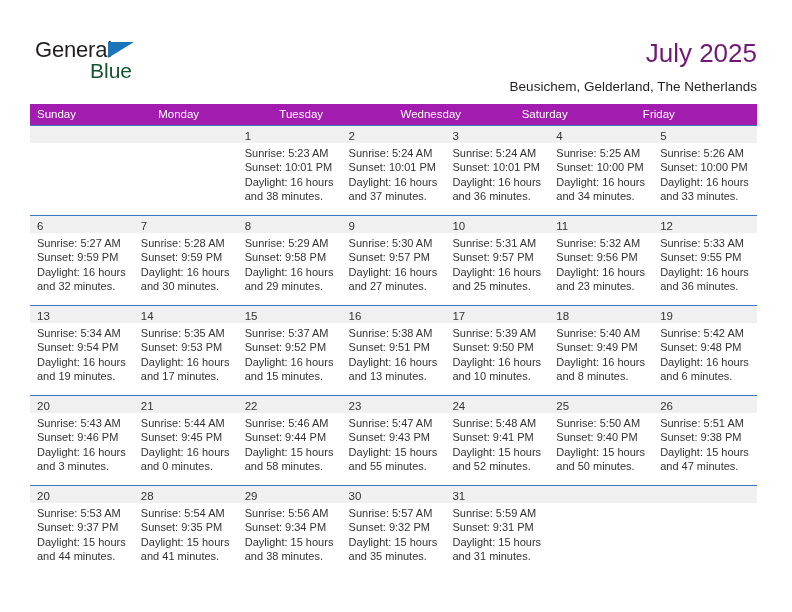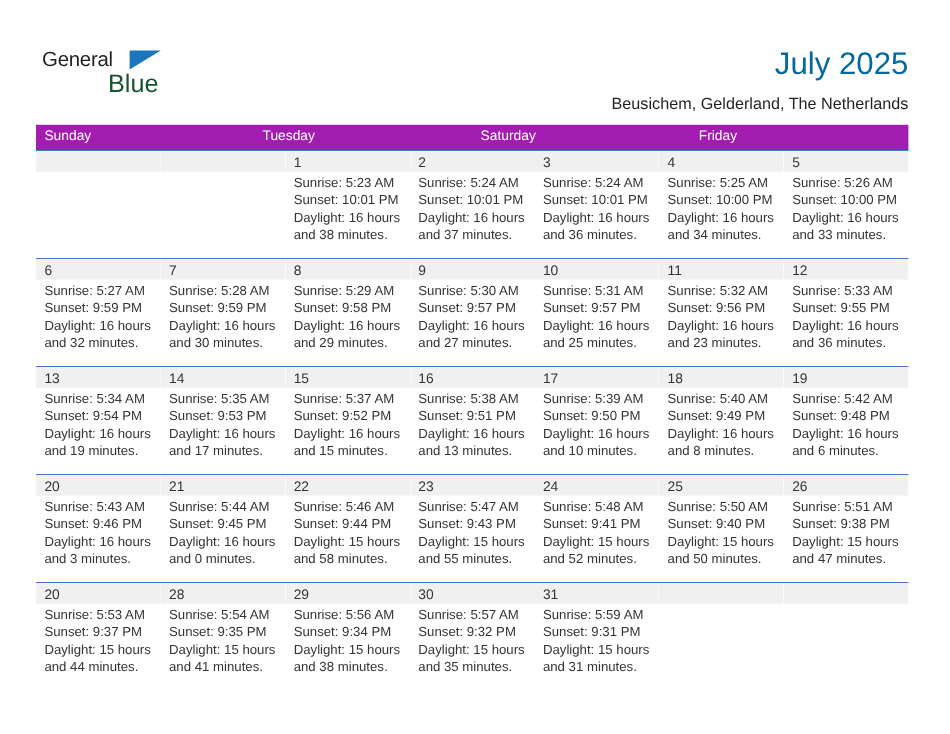--- a/index.html
+++ b/index.html
@@ -27,21 +27,21 @@
   .logo {
     position: absolute;
     left: 35px;
     top: 38px;
     width: 140px;
     height: 50px;
   }
   .logo-general {
     position: absolute;
     left: 0; top: 0;
-    font-size: 17px;
+    font-size: 22px;
     color: #231f20;
     letter-spacing: -0.2px;
     line-height: 24px;
     font-family: "Liberation Sans", sans-serif;
   }
   .logo-tri {
     position: absolute;
     left: 73px;
     top: 4px;
     width: 0; height: 0;
@@ -55,21 +55,21 @@
     font-size: 21px;
     color: #14532d;
     line-height: 24px;
     font-family: Liberation Sans, sans-serif;
   }
   .title {
     position: absolute;
     right: 35px;
     top: 38px;
     font-size: 26px;
-    color: #0369a1;
+    color: #701a75;
     text-align: right;
     line-height: 30px;
     white-space: nowrap;
   }
   .subtitle {
     position: absolute;
     right: 35px;
     top: 79px;
     font-size: 13.5px;
     color: #231f20;
@@ -145,21 +145,23 @@
     </div>
 
     <div class="title">July 2025</div>
     <div class="subtitle">Beusichem, Gelderland, The Netherlands</div>
   </div>
 
   <div class="cal">
 
     <div class="hdr-row">
       <div class="hdr-cell">Sunday</div>
+      <div class="hdr-cell">Monday</div>
       <div class="hdr-cell">Tuesday</div>
+      <div class="hdr-cell">Wednesday</div>
       <div class="hdr-cell">Saturday</div>
       <div class="hdr-cell">Friday</div>
     </div>
 
     <div class="week">
       <div class="cell empty">
         <div class="daynum-strip"><span class="daynum"></span></div>
         <div class="info">
           <div></div>
           <div></div>

